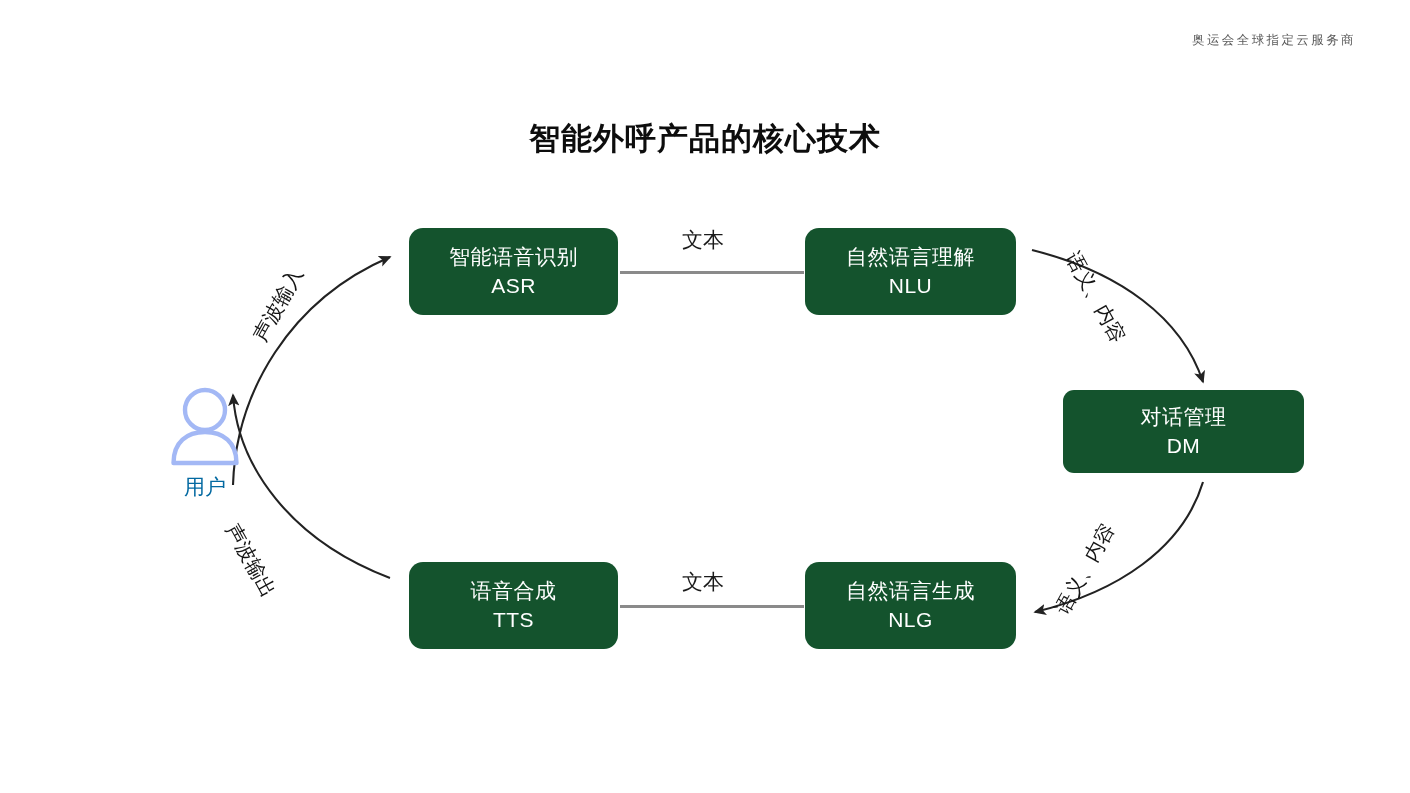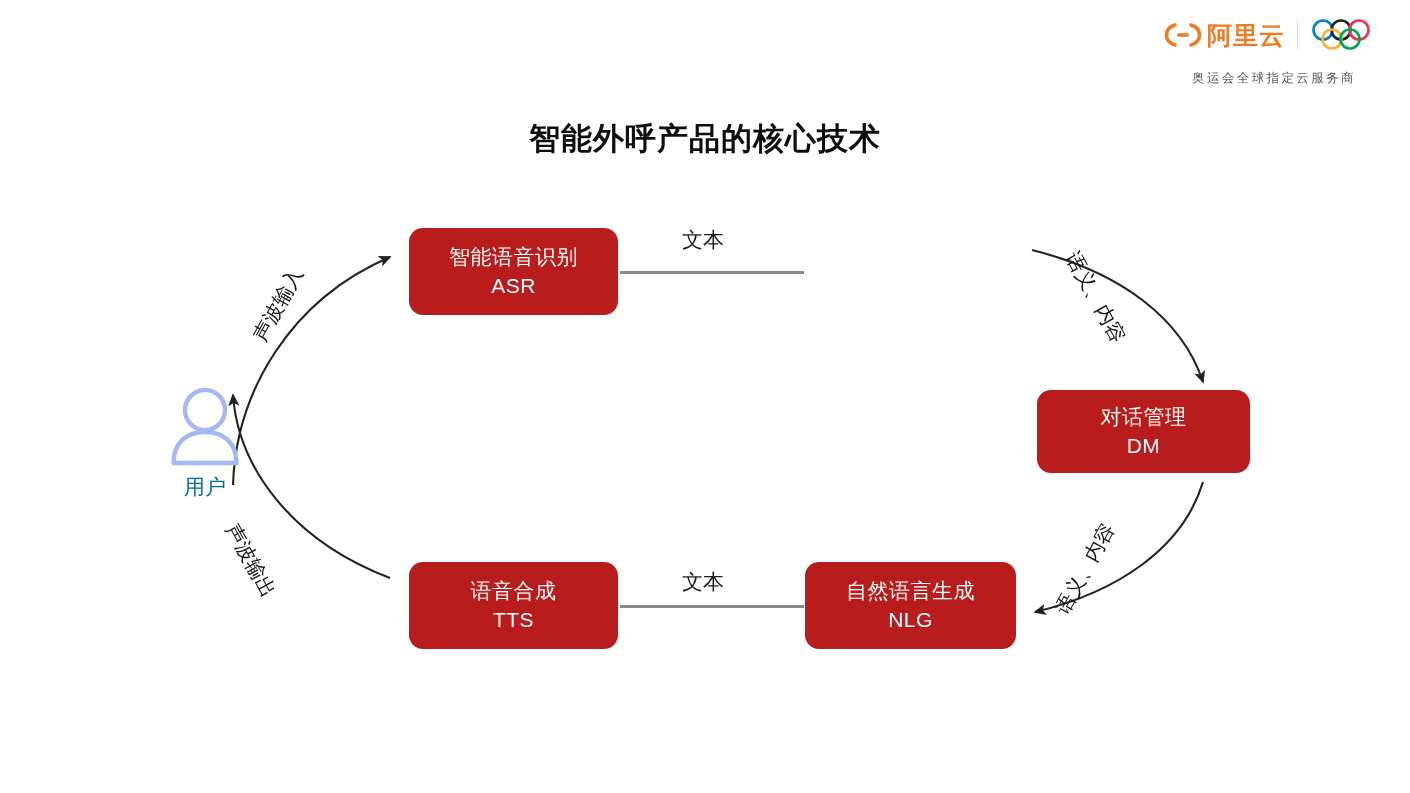--- a/index.html
+++ b/index.html
@@ -83,42 +83,42 @@
     top: 0;
     width: 1410px;
     height: 793px;
     pointer-events: none;
   }
 
   
   .node {
     position: absolute;
     border-radius: 14px;
-    background: #b91c1c;
+    background: #14532d;
     color: #ffffff;
     display: flex;
     flex-direction: column;
     align-items: center;
     justify-content: center;
     line-height: 1.32;
     box-sizing: border-box;
   }
   .node .cn {
     font-size: 21px;
     font-family: "DejaVu Sans", sans-serif;
     letter-spacing: 0.5px;
   }
   .node .en {
     font-size: 21px;
     font-family: Liberation Sans, sans-serif;
     letter-spacing: 0.5px;
   }
   #node-asr { left: 409px; top: 228px; width: 209px; height: 87px; }
   #node-nlu { left: 805px; top: 228px; width: 211px; height: 87px; }
-  #node-dm  { left: 1037px; top: 390px; width: 213px; height: 83px; }
+  #node-dm  { left: 1063px; top: 390px; width: 241px; height: 83px; border-radius: 11px; }
   #node-tts { left: 409px; top: 562px; width: 209px; height: 87px; }
   #node-nlg { left: 805px; top: 562px; width: 211px; height: 87px; }
 
   
   .connector {
     position: absolute;
     height: 3px;
     background: #8a8a8a;
   }
   #conn-top    { left: 620px; top: 271px; width: 184px; }
@@ -163,40 +163,20 @@
     margin-top: 6px;
     font-size: 21px;
     color: #0369a1;
     font-family: "DejaVu Sans", sans-serif;
   }
 </style>
 </head>
 <body>
 
 <div class="brand">
-  <div class="brand-row">
-    <div class="logo-mark">
-      <svg class="logo-cloud-svg" width="38" height="26" viewBox="0 0 38 26">
-        <path d="M11 3 C4.5 5 2.5 8.5 2.5 13 C2.5 17.5 4.5 21 11 23" fill="none" stroke="#EF7C22" stroke-width="3.6" stroke-linecap="round"></path>
-        <path d="M27 3 C33.5 5 35.5 8.5 35.5 13 C35.5 17.5 33.5 21 27 23" fill="none" stroke="#EF7C22" stroke-width="3.6" stroke-linecap="round"></path>
-        <rect x="13" y="11.2" width="12" height="3.6" rx="1.8" fill="#EF7C22"></rect>
-      </svg>
-      <span style="font-size:25px;font-weight:bold;color:#EF7C22;font-family:'DejaVu Sans',sans-serif;letter-spacing:1px;">阿里云</span>
-    </div>
-    <div class="brand-divider"></div>
-    <svg class="rings-svg" width="74" height="34" viewBox="0 0 74 34">
-      <g fill="none" stroke-width="2.6">
-        <circle cx="13" cy="12" r="9.5" stroke="#0081C8"></circle>
-        <circle cx="31" cy="12" r="9.5" stroke="#222222"></circle>
-        <circle cx="49" cy="12" r="9.5" stroke="#EE334E"></circle>
-        <circle cx="22" cy="21" r="9.5" stroke="#FCB131"></circle>
-        <circle cx="40" cy="21" r="9.5" stroke="#00A651"></circle>
-      </g>
-    </svg>
-  </div>
   <div class="brand-sub">奥运会全球指定云服务商</div>
 </div>
 
 <div class="slide-title">智能外呼产品的核心技术</div>
 
 <div class="diagram">
 
   <svg class="arrows-layer" viewBox="0 0 1410 793">
     <defs>
       <marker id="arrowhead" markerWidth="7" markerHeight="7" refX="5.2" refY="3.1" orient="auto" markerUnits="strokeWidth">
@@ -214,20 +194,24 @@
   </svg>
 
   <div class="connector" id="conn-top"></div>
   <div class="connector" id="conn-bottom"></div>
 
   <div class="node" id="node-asr">
     <span class="cn">智能语音识别</span>
     <span class="en">ASR</span>
   </div>
 
+  <div class="node" id="node-nlu">
+    <span class="cn">自然语言理解</span>
+    <span class="en">NLU</span>
+  </div>
 
   <div class="node" id="node-dm">
     <span class="cn">对话管理</span>
     <span class="en">DM</span>
   </div>
 
   <div class="node" id="node-nlg">
     <span class="cn">自然语言生成</span>
     <span class="en">NLG</span>
   </div>

